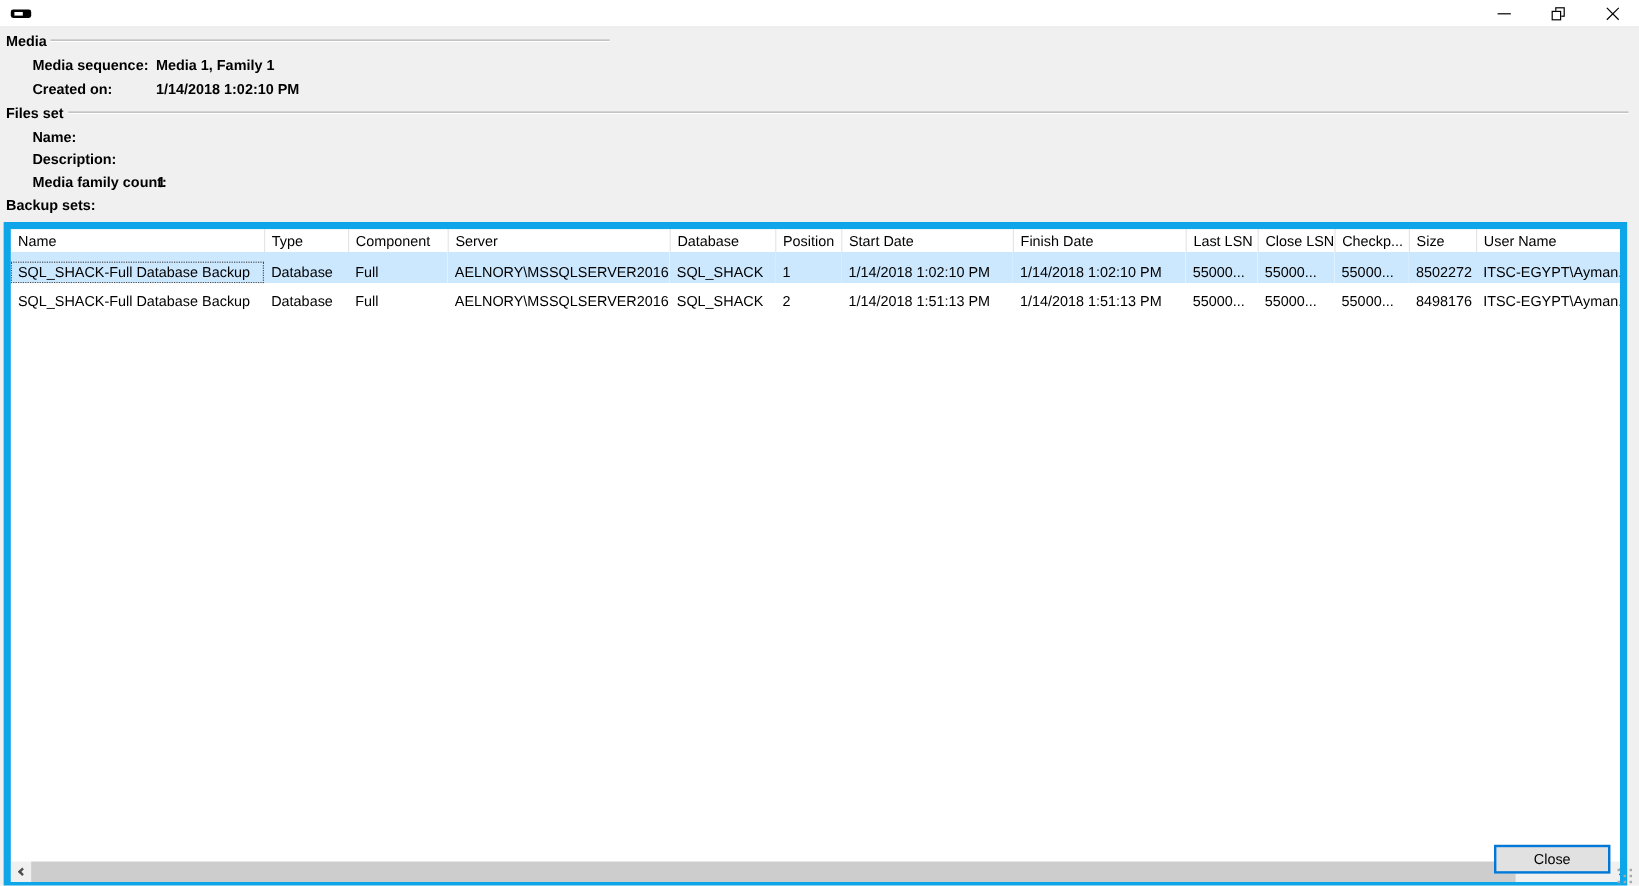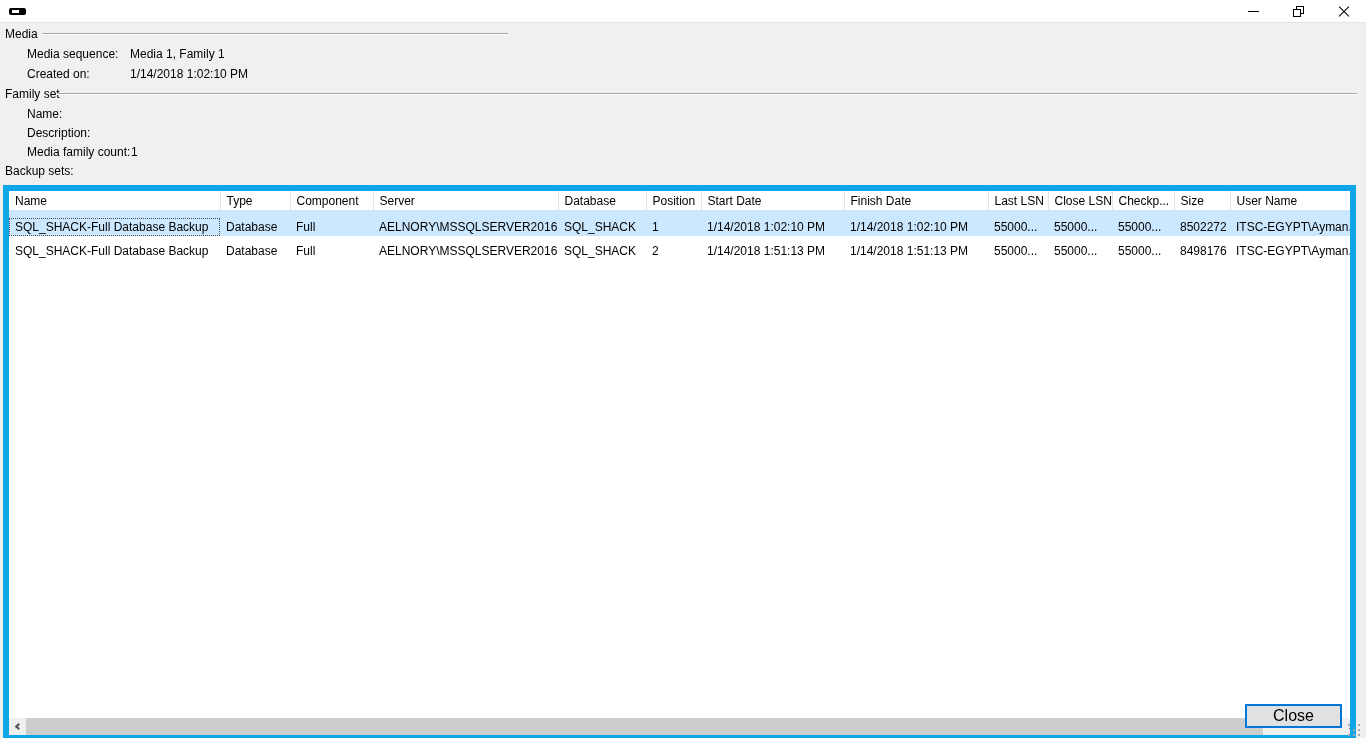--- a/index.html
+++ b/index.html
@@ -24,21 +24,21 @@
   .glyph-min { width:11px; height:1px; background:#000; }
   .glyph-restore { width:11px; height:11px; position:relative; }
   .glyph-restore .back { position:absolute; right:0; top:0; width:8px; height:8px; border:1px solid #000; }
   .glyph-restore .front { position:absolute; left:0; bottom:0; width:8px; height:8px; border:1px solid #000; background:#fff; }
   .glyph-close { width:12px; height:12px; position:relative; }
   .glyph-close i { position:absolute; left:-1px; top:5px; width:14px; height:1px; background:#000; }
   .glyph-close i.a { transform:rotate(45deg); }
   .glyph-close i.b { transform:rotate(-45deg); }
 
   
-  .abs { position:absolute; white-space:nowrap; }
+  .abs { position:absolute; white-space:nowrap;font-weight:bold; }
   .etched { position:absolute; height:2px; border-top:1px solid #a6a6a6; border-bottom:1px solid #ffffff; }
 
   
   .listview {
     position:absolute; left:3px; top:185px; width:1353px; height:556px;
     background:#fff; border:6px solid #0ea5e9; overflow:hidden;
   }
   table.grid { border-collapse:collapse; table-layout:fixed; width:1381px; }
   table.grid th {
     font-weight:normal; text-align:left; height:19px; padding:0 0 0 6px;
@@ -58,21 +58,21 @@
   .chev { width:5px; height:5px; border-left:2px solid #505050; border-bottom:2px solid #505050; }
   .chev-left { transform:rotate(45deg); margin-left:2px; }
   .chev-right { transform:rotate(225deg); margin-right:2px; }
   .sb-thumb { position:absolute; left:17px; top:0; width:1237px; height:17px; background:#cdcdcd; }
 
   
   .close-btn {
     position:absolute; left:1245px; top:704px; width:97px; height:24px;
     background:#e1e1e1; border:2px solid #0078d7;
     display:flex; align-items:center; justify-content:center;
-    font-size:16px;
+    font-size:12px;
   }
   .resize-grip { position:absolute; left:1348px; top:724px; width:13px; height:13px; }
   .resize-grip .dot {
     position:absolute; left:0; top:0; width:2px; height:2px; background:#a8a8a8;
     box-shadow: 10px 0 0 #a8a8a8, 10px 5px 0 #a8a8a8, 10px 10px 0 #a8a8a8,
                 5px 5px 0 #a8a8a8, 5px 10px 0 #a8a8a8, 0 10px 0 #a8a8a8;
   }
   .resize-grip .dot { left:0; top:0; }
 </style>
 </head>
@@ -103,21 +103,21 @@
 </div>
 
 <span class="abs" style="left:5px; top:27px;">Media</span>
 <div class="etched" style="left:42px; top:33px; width:466px;"></div>
 
 <span class="abs" style="left:27px; top:47px;">Media sequence:</span>
 <span class="abs" style="left:130px; top:47px;">Media 1, Family 1</span>
 <span class="abs" style="left:27px; top:67px;">Created on:</span>
 <span class="abs" style="left:130px; top:67px;">1/14/2018 1:02:10 PM</span>
 
-<span class="abs" style="left:5px; top:87px;">Family set</span>
+<span class="abs" style="left:5px; top:87px;">Files set</span>
 <div class="etched" style="left:57px; top:93px; width:1300px;"></div>
 
 <span class="abs" style="left:27px; top:107px;">Name:</span>
 <span class="abs" style="left:130px; top:107px;"></span>
 <span class="abs" style="left:27px; top:126px;text-align:center;">Description:</span>
 <span class="abs" style="left:130px; top:126px;"></span>
 <span class="abs" style="left:27px; top:145px;">Media family count:</span>
 <span class="abs" style="left:131px; top:145px;">1</span>
 
 <span class="abs" style="left:5px; top:164px;">Backup sets:</span>

